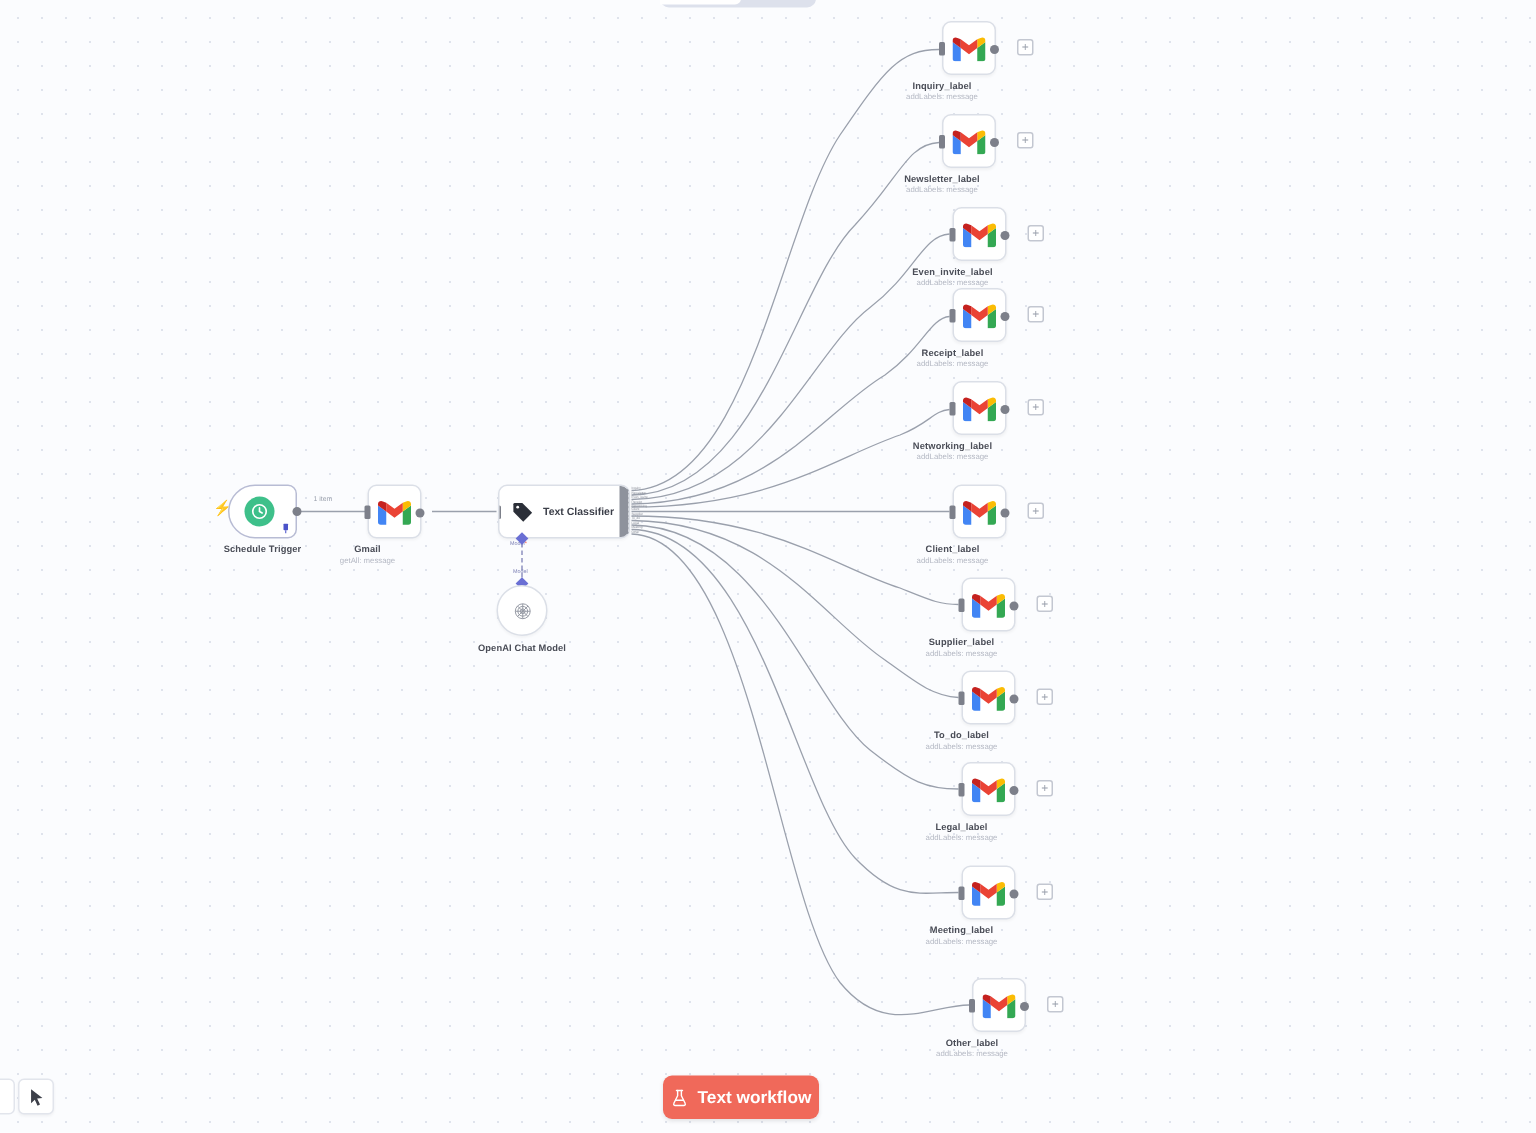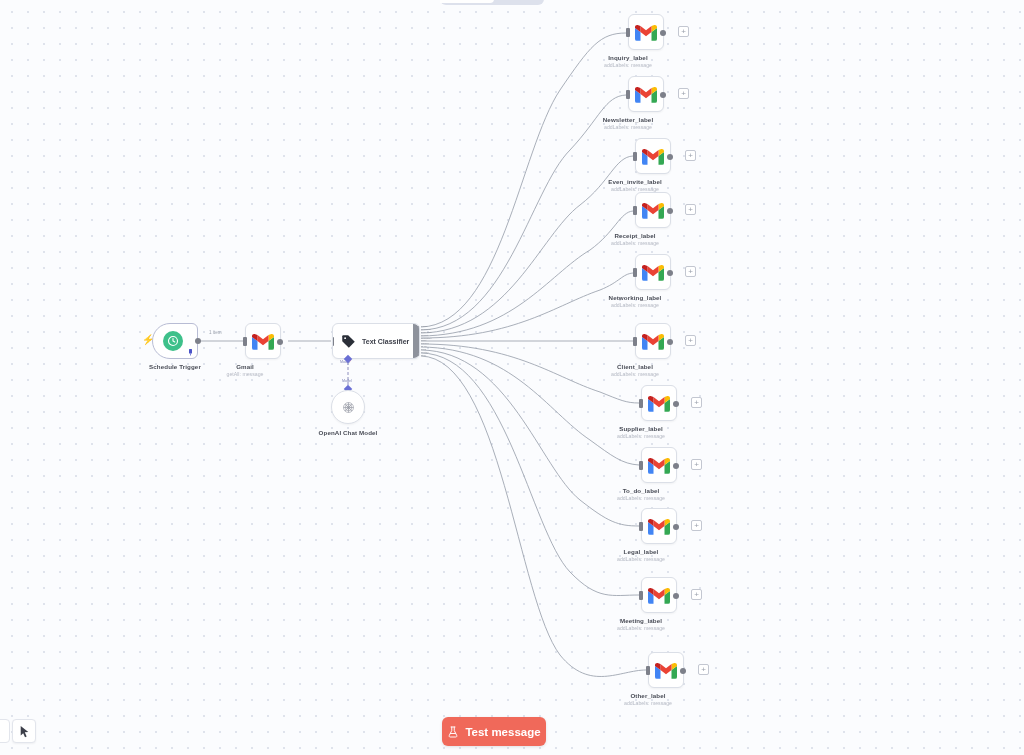--- a/index.html
+++ b/index.html
@@ -506,16 +506,16 @@
       <path d="M5 2 L19 13 L12.5 13.6 L16 21 L13 22.4 L9.6 15 L5 19.5 Z" fill="#3c3f49"></path>
     </svg>
   </div>
 
   <div class="test-btn" style="left:442px; top:717px; width:104px; height:29px; background:#f0695a;">
     <svg width="12" height="12" viewBox="0 0 24 24" fill="none" stroke="#ffffff" stroke-width="1.9" stroke-linecap="round" stroke-linejoin="round">
       <path d="M9.5 2 L9.5 9 L4.5 19 A2 2 0 0 0 6.3 22 L17.7 22 A2 2 0 0 0 19.5 19 L14.5 9 L14.5 2"></path>
       <path d="M8 2 L16 2"></path>
       <path d="M7 15 L17 15"></path>
     </svg>
-    <span>Test message</span>
+    <span>Text workflow</span>
   </div>
 
 </div>
 
 </body></html>

